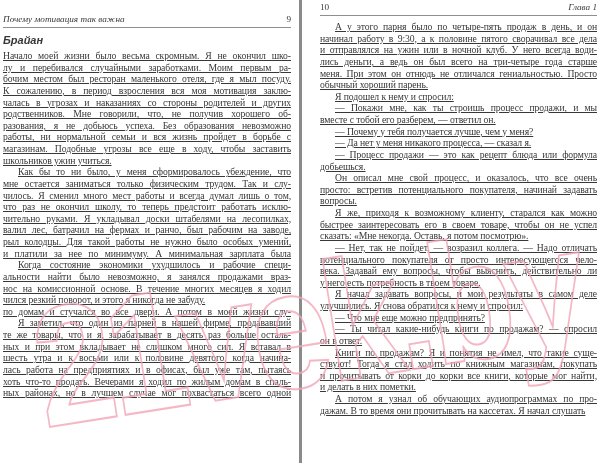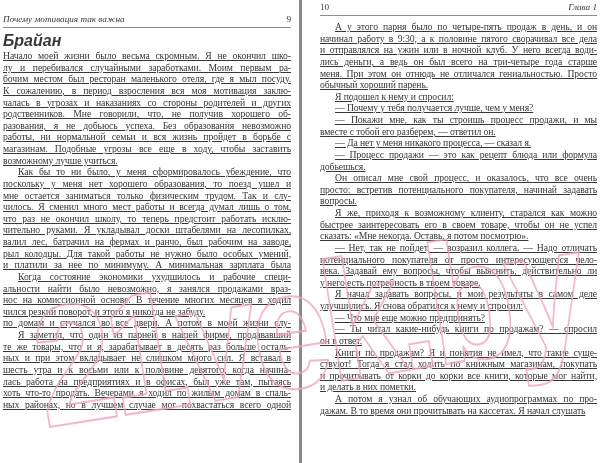--- a/index.html
+++ b/index.html
@@ -21,21 +21,21 @@
   #page-right{left:302px;width:298px;}
   #page-right .content{margin:2px 3px 0 18px;}
   .running-head{
     display:flex;justify-content:space-between;align-items:center;
     border-bottom:1px solid var(--rule);padding-bottom:3px;font-size:9.2px;line-height:10px;
   }
   .rh-title{font-style:italic;}
   .rh-num{font-style:normal;}
   .section-heading{
     font-family:"Liberation Sans", sans-serif;
-    font-weight:bold;font-style:italic;font-size:16px;line-height:13px;margin-top:6px;
+    font-weight:bold;font-style:italic;font-size:11px;line-height:13px;margin-top:6px;
   }
   .body{margin-top:3px;text-decoration:underline;}
   .body-right{margin-top:5px;}
   .para{margin:0;padding:0;}
   .tline{
     font-size:9.7px;line-height:11.64px;height:11.64px;overflow:hidden;
     letter-spacing:-0.1px;
     text-align:justify;text-align-last:justify;-moz-text-align-last:justify;
   }
   .tline.last{text-align-last:left;-moz-text-align-last:left;}
@@ -65,25 +65,24 @@
           <div class="para">
             <div class="tline">Начало моей жизни было весьма скромным. Я не окончил шко-</div>
             <div class="tline">лу и перебивался случайными заработками. Моим первым ра-</div>
             <div class="tline">бочим местом был ресторан маленького отеля, где я мыл посуду.</div>
             <div class="tline">К сожалению, в период взросления вся моя мотивация заклю-</div>
             <div class="tline">чалась в угрозах и наказаниях со стороны родителей и других</div>
             <div class="tline">родственников. Мне говорили, что, не получив хорошего об-</div>
             <div class="tline">разования, я не добьюсь успеха. Без образования невозможно</div>
             <div class="tline">работы, ни нормальной семьи и вся жизнь пройдет в борьбе с</div>
             <div class="tline">магазинам. Подобные угрозы все еще в ходу, чтобы заставить</div>
-            <div class="tline last">возможному лучше учиться.</div>
+            <div class="tline last">школьников ужин учиться.</div>
           </div>
           <div class="para">
             <div class="tline ind">Как бы то ни было, у меня сформировалось убеждение, что</div>
-            <div class="tline">поскольку у меня нет хорошего образования, то поезд ушел и</div>
             <div class="tline">мне остается заниматься только физическим трудом. Так и слу-</div>
             <div class="tline">чилось. Я сменил много мест работы и всегда думал лишь о том,</div>
             <div class="tline">что раз не окончил школу, то теперь предстоит работать исклю-</div>
             <div class="tline">чительно руками. Я укладывал доски штабелями на лесопилках,</div>
             <div class="tline">валил лес, батрачил на фермах и ранчо, был рабочим на заводе,</div>
             <div class="tline">рыл колодцы. Для такой работы не нужно было особых умений,</div>
             <div class="tline">и платили за нее по минимуму. А минимальная зарплата была</div>
           </div>
           <div class="para">
             <div class="tline ind">Когда состояние экономики ухудшилось и рабочие специ-</div>
@@ -119,25 +118,25 @@
             <div class="tline">начинал работу в 9:30, а к половине пятого сворачивал все дела</div>
             <div class="tline">и отправлялся на ужин или в ночной клуб. У него всегда води-</div>
             <div class="tline">лись деньги, а ведь он был всего на три-четыре года старше</div>
             <div class="tline">меня. При этом он отнюдь не отличался гениальностью. Просто</div>
             <div class="tline last">обычный хороший парень.</div>
           </div>
           <div class="para">
             <div class="tline last ind">Я подошел к нему и спросил:</div>
           </div>
           <div class="para">
-            <div class="tline last ind">— Почему у тебя получается лучше, чем у меня?</div>
+            <div class="tline ind">— Покажи мне, как ты строишь процесс продажи, и мы</div>
+            <div class="tline last">вместе с тобой его разберем, — ответил он.</div>
           </div>
           <div class="para">
-            <div class="tline ind">— Покажи мне, как ты строишь процесс продажи, и мы</div>
-            <div class="tline last">вместе с тобой его разберем, — ответил он.</div>
+            <div class="tline last ind">— Почему у тебя получается лучше, чем у меня?</div>
           </div>
           <div class="para">
             <div class="tline last ind">— Да нет у меня никакого процесса, — сказал я.</div>
           </div>
           <div class="para">
             <div class="tline ind">— Процесс продажи — это как рецепт блюда или формула</div>
             <div class="tline last">добьешься.</div>
           </div>
           <div class="para">
             <div class="tline ind">Он описал мне свой процесс, и оказалось, что все очень</div>

